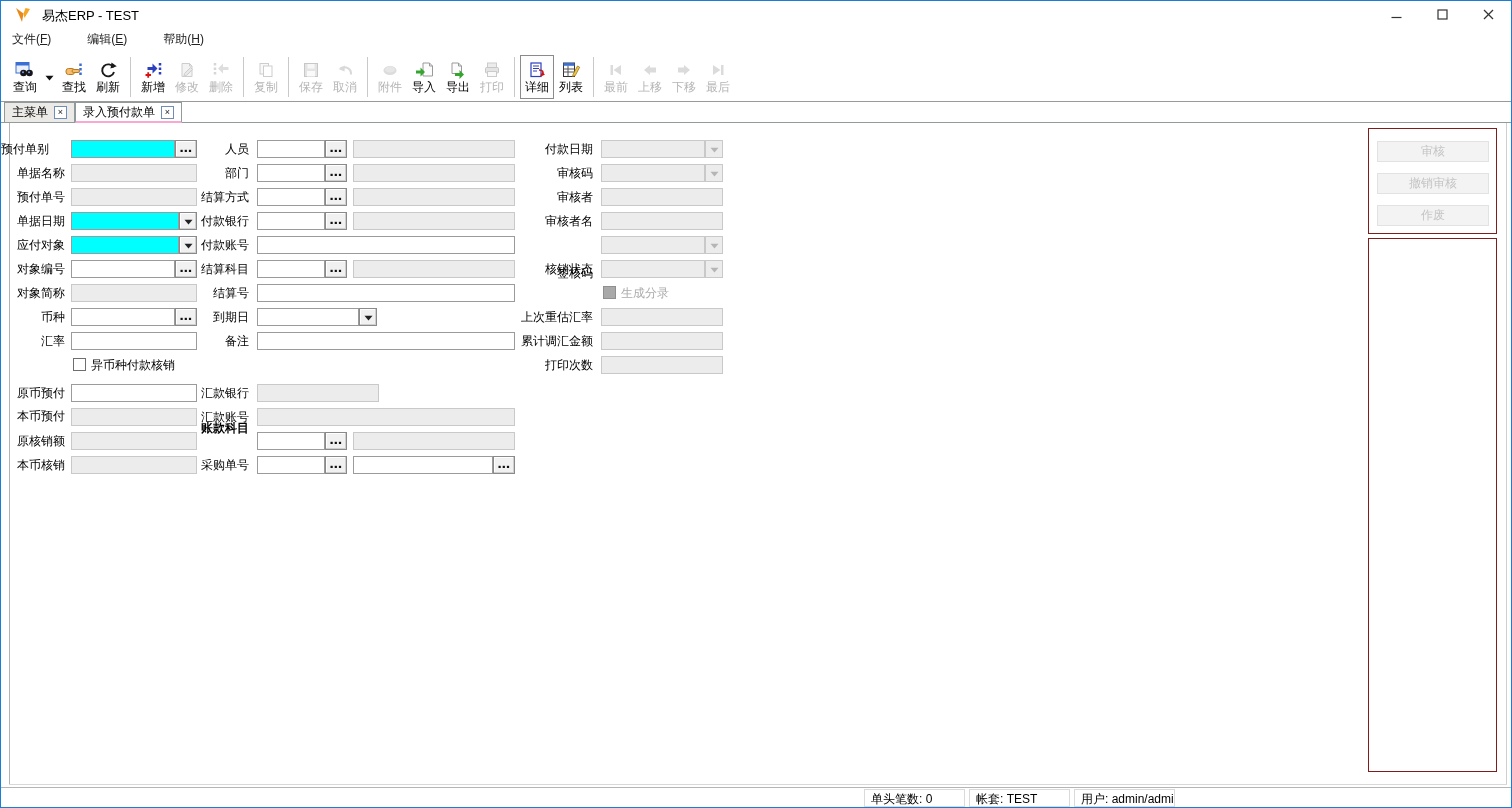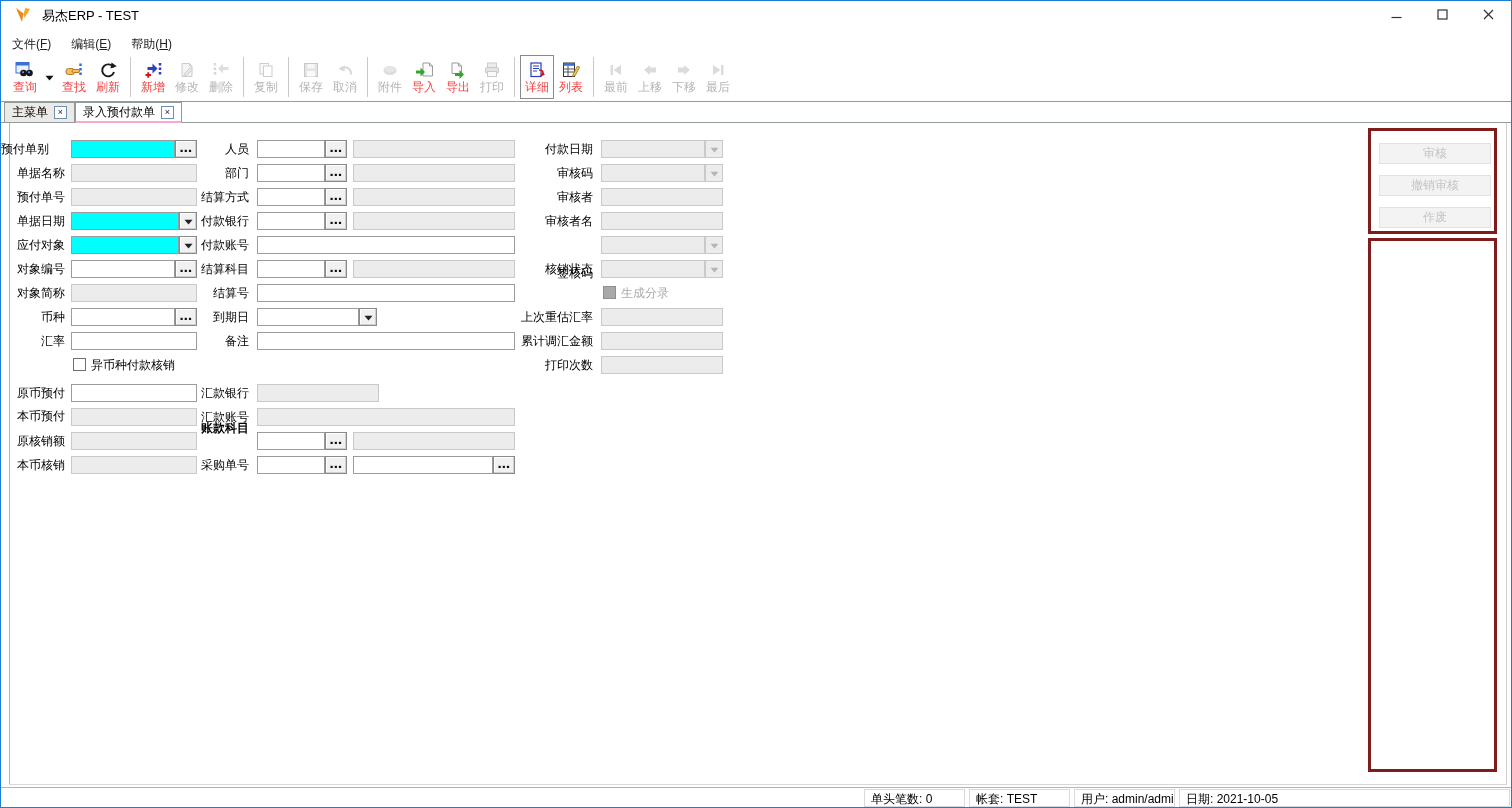--- a/index.html
+++ b/index.html
@@ -8,30 +8,30 @@
     position:relative;width:1512px;height:808px;margin:0 auto;
     background:#fff;border:1px solid #1a7fd4;overflow:hidden;
     font-family:"Liberation Sans",sans-serif;font-size:12px;color:#000;
   }
   
   .titlebar{position:absolute;left:0;top:0;right:0;height:30px;display:flex;align-items:center;padding-left:12px;gap:9px;background:#fff;}
   .titlebar .title{font-size:13px;}
   .win-controls{position:absolute;right:0;top:0;height:30px;display:flex;}
   .win-btn{width:46px;height:30px;display:flex;align-items:center;justify-content:center;cursor:default;}
   
-  .menubar{position:absolute;left:0;top:30px;right:0;height:22px;display:flex;align-items:flex-end;padding-left:11px;gap:20px;background:#fff;}
+  .menubar{position:absolute;left:0;top:30px;right:0;height:22px;display:flex;align-items:flex-start;padding-left:11px;gap:36px;background:#fff;}
   .menu-item{white-space:nowrap;color:#222;}
   .menu-item u{text-decoration:underline;}
   
   .toolbar{position:absolute;left:0;top:52px;right:0;height:49px;background:#fff;border-bottom:1px solid #9a9a9a;display:flex;align-items:center;padding-left:4px;}
   .tb-group{display:flex;align-items:center;padding:0 3px;height:46px;}
   .tb-sep{width:1px;background:#c9c9c9;height:40px;margin:0 2px;}
   .tb-btn{width:34px;height:44px;display:flex;flex-direction:column;align-items:center;justify-content:center;gap:1px;border:1px solid transparent;}
   .tb-btn .tb-icon{height:19px;display:flex;align-items:flex-end;justify-content:center;}
-  .tb-btn .tb-lbl{font-size:12px;line-height:14px;white-space:nowrap;color:#ef4444;}
+  .tb-btn .tb-lbl{font-size:12px;line-height:14px;white-space:nowrap;color:#000000;}
   .tb-btn.disabled .tb-lbl{color:#b5b5b5;}
   .tb-btn.disabled svg{filter:grayscale(1) opacity(.5);}
   .tb-btn.pressed{border:1px solid #8a8a8a;background:#fdfdfd;}
   .tb-dd{width:15px;height:44px;display:flex;align-items:center;justify-content:center;}
   
   .tabbar{position:absolute;left:0;top:101px;right:0;height:21px;background:#fff;border-bottom:1px solid #919b9c;display:flex;align-items:flex-end;padding-left:3px;}
   .tab{height:20px;display:flex;align-items:center;gap:6px;padding:0 7px;border:1px solid #919b9c;border-bottom:none;background:#eceae7;white-space:nowrap;}
   .tab.active{background:#fff;height:21px;margin-bottom:-1px;border-bottom:2px solid #f9a8d4;}
   .tab-close{width:13px;height:13px;border:1px solid #6f8db5;background:#fff;display:flex;align-items:center;justify-content:center;font-size:9px;line-height:9px;color:#222;}
   
@@ -43,21 +43,21 @@
   .input{position:absolute;height:18px;border:1px solid #9b9b9b;background:#fff;}
   .input.dis{background:#ececec;border-color:#c9c9c9;}
   .input.hl{background:#00ffff;}
   .sq-btn{position:absolute;height:18px;border:1px solid #8a8a8a;background:#f1f1f1;display:flex;align-items:center;justify-content:center;box-shadow:inset -1px -1px 0 #cfcfcf,inset 1px 1px 0 #ffffff;}
   .sq-btn.dis{border-color:#c9c9c9;background:#ececec;box-shadow:none;}
   .cb-box{position:absolute;width:13px;height:13px;border:1px solid #6e6e6e;background:#fff;}
   .cb-box.dis{background:#a9a9a9;border-color:#8f8f8f;}
   .cb-lbl{position:absolute;height:14px;line-height:14px;white-space:nowrap;}
   .cb-lbl.dis{color:#ababab;}
   
-  .side-box{position:absolute;border:3px solid #7f1d1d;background:#fff;padding-left:39px;}
+  .side-box{position:absolute;border:1px solid #7f1d1d;background:#fff;padding-left:39px;}
   .side-btn{position:absolute;left:8px;width:112px;height:21px;background:#f3f3f3;border:1px solid #e2e2e2;color:#c4c4c4;display:flex;align-items:center;justify-content:center;white-space:nowrap;}
   
   .statusbar{position:absolute;left:0;top:786px;right:0;height:21px;background:#fff;border-top:1px solid #b5b5b5;}
   .sb-panel{position:absolute;top:1px;height:18px;line-height:16px;padding:1px 0 0 6px;border:1px solid #dadada;background:#fff;white-space:nowrap;overflow:hidden;}
 </style>
 </head>
 <body>
 
 <div class="window">
 
@@ -525,16 +525,15 @@
         <div class="side-btn" style="top: 44px;">撤销审核</div>
         <div class="side-btn" style="top: 76px;">作废</div>
       </div>
     <div class="side-box" id="sideBox2" style="left:1367px;top:115px;width:129px;height:534px;"></div>
   </div>
 
   <div class="statusbar" id="statusbar">
       <div class="sb-panel" style="left: 863px; width: 101px;">单头笔数: 0</div>
       <div class="sb-panel" style="left: 968px; width: 101px;">帐套: TEST</div>
       <div class="sb-panel" style="left: 1073px; width: 101px;">用户: admin/admin</div>
-      <div class="sb-panel" style="left: 1178px; width: 331px;">日期: 2021-10-05</div>
     </div>
 
 </div>
 
 </body></html>

